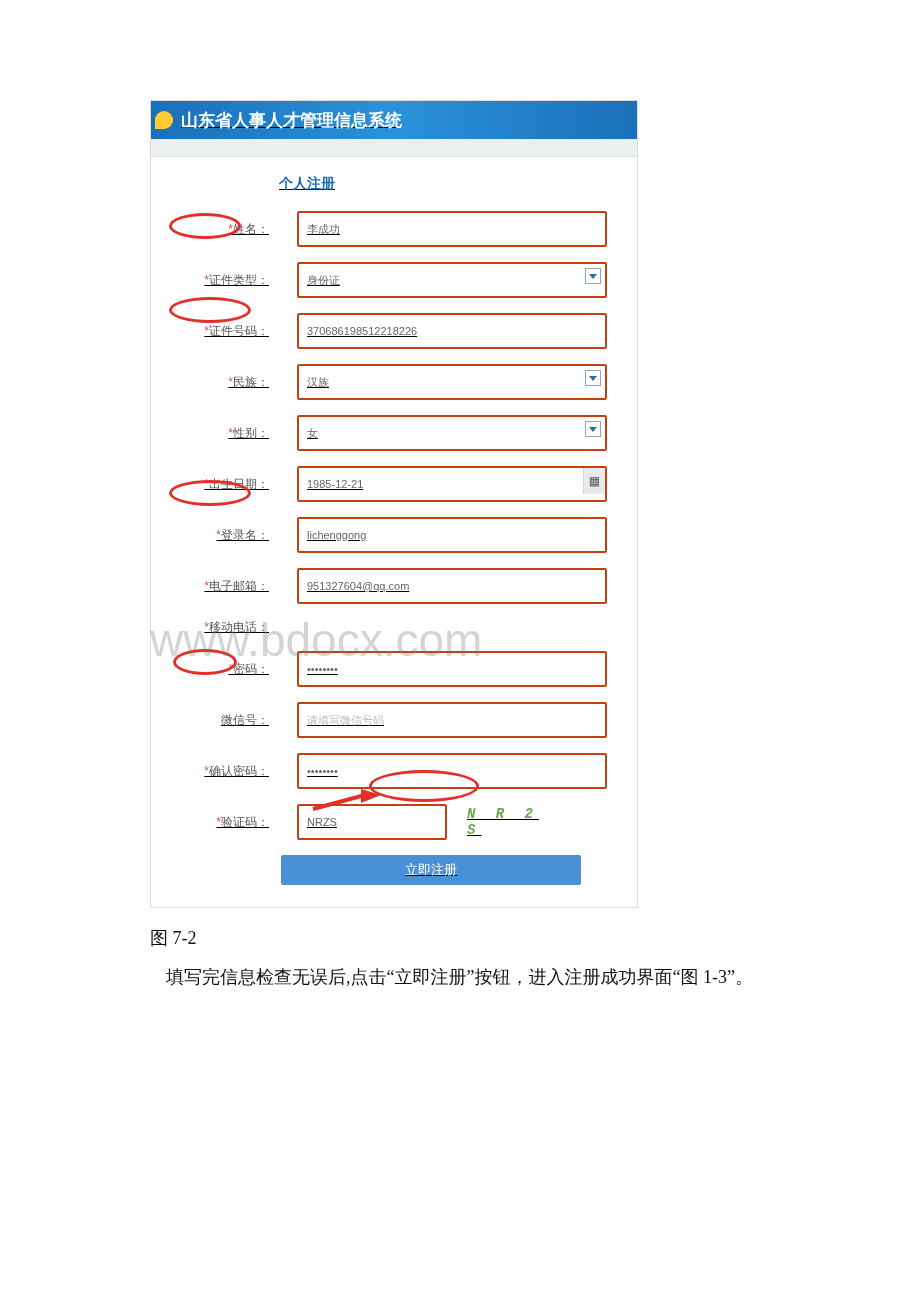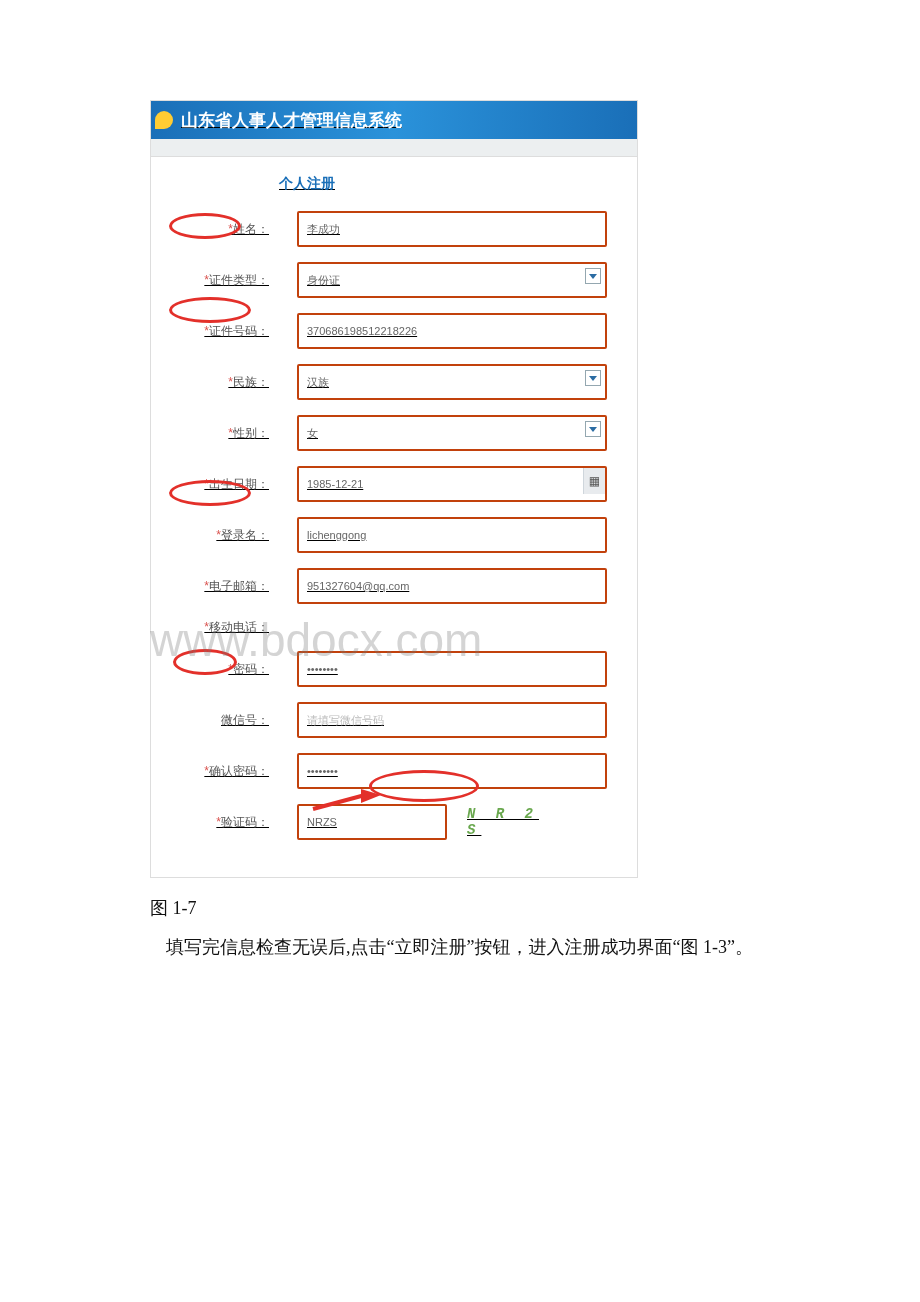--- a/index.html
+++ b/index.html
@@ -289,35 +289,38 @@
       </div>
 
       <div class="row captcha-row">
         <div class="lbl"><span class="req">*</span><span>验证码：</span></div>
         <div class="field">
             <input value="NRZS" style="">
           </div>
         <div class="captcha-img">N R 2 S</div>
       </div>
 
+      <div class="submit-btn">
+        <span>立即注册</span>
+      </div>
 
       <div class="circle c1"></div>
       <div class="circle c2"></div>
       <div class="circle c3"></div>
       <div class="circle c4"></div>
       <div class="oval-btn"></div>
       <div class="arrow">
         <svg viewBox="0 0 70 24">
           <defs></defs>
           <line x1="2" y1="20" x2="54" y2="6" stroke="#e3302a" stroke-width="4"></line>
           <polygon points="50,0 70,6 50,14" fill="#e3302a"></polygon>
         </svg>
       </div>
 
     </div>
   </div>
 
-  <div class="caption">图 1-7</div>
+  <div class="caption">图 7-2</div>
   <div class="body-text">填写完信息检查无误后,点击“立即注册”按钮，进入注册成功界面“图 1-3”。</div>
 
 </div>
 
 <div class="watermark">www.bdocx.com</div>
 
 </body></html>

